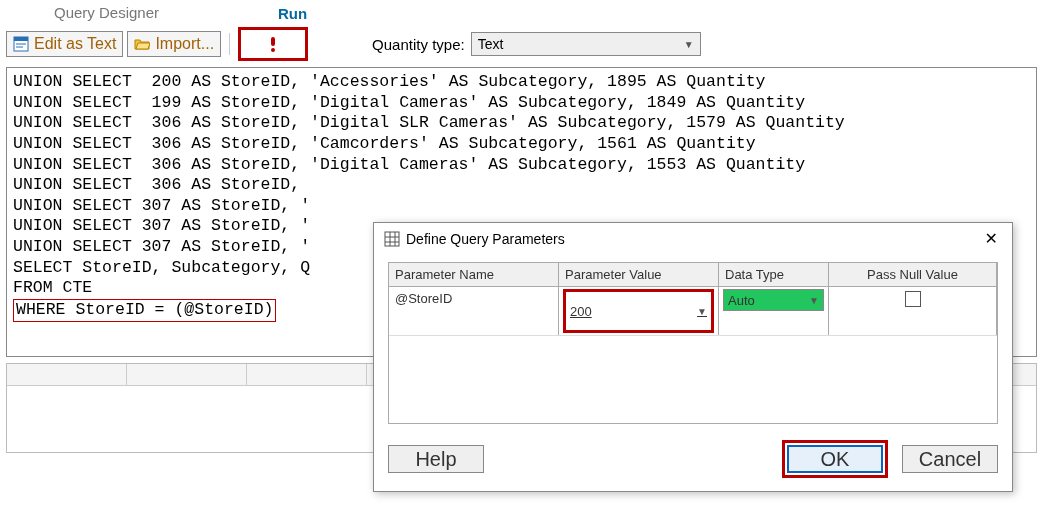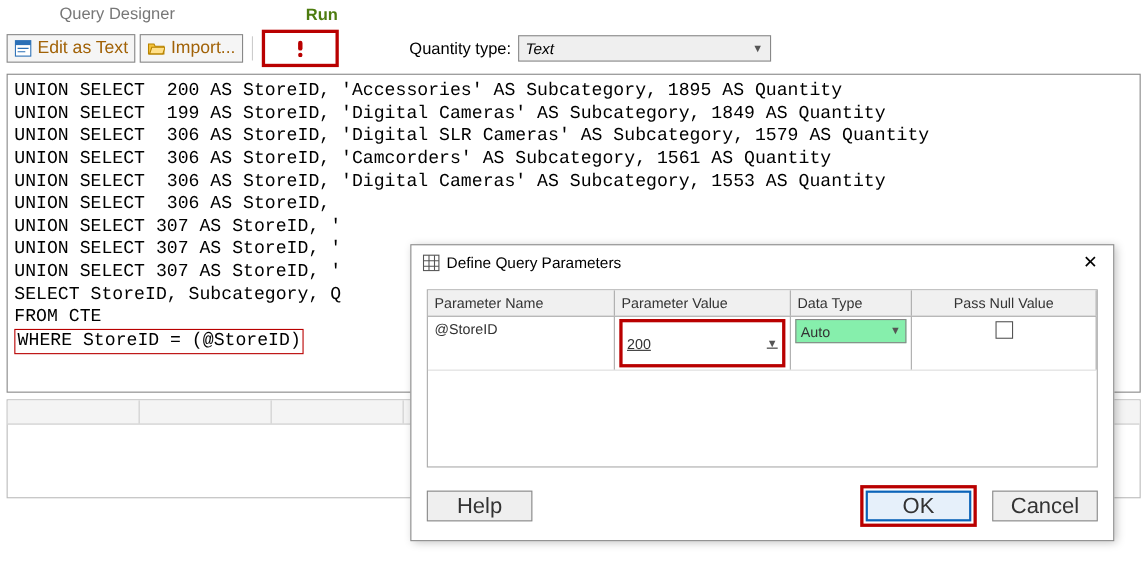--- a/index.html
+++ b/index.html
@@ -43,33 +43,32 @@
   .run-box {
     border: 3px solid #b90000;
     padding: 6px 24px;
     display: inline-flex;
     align-items: center;
     justify-content: center;
   }
   .run-label {
     position: absolute;
     top: -20px; left: 278px;
-    color: #4d7c0f;
+    color: #0369a1;
     font-weight: bold;
     font-size: 15px;
   }
   .cmd-type { margin-left: 60px; display:flex; align-items:center; gap:6px; font-size:15px; color:#000;}
   .cmd-select {
     width: 230px; height: 24px;
     border: 1px solid #888;
     background: #efefef;
     padding: 0 6px;
     display:flex; align-items:center; justify-content:space-between;
     font-size:14px;
-    font-style:italic;
   }
   .chev { font-size:10px; color:#555; }
   .sql-area {
     margin: 0 6px;
     border: 1px solid #888;
     background: #fff;
     height: 290px;
     padding: 4px 6px;
     font-family: Consolas, "Courier New", monospace;
     font-size: 16.5px;
@@ -134,21 +133,21 @@
   .val-box {
     border: 3px solid #b90000;
     display:flex; align-items:center; justify-content:space-between;
     padding: 19px 4px;
     height: 24px;
     margin:-2px -2px;
     text-decoration:underline;
   }
   .type-box {
     display:flex; align-items:center; justify-content:space-between;
-    background:#86efac; border:1px solid #888;
+    background:#22c55e; border:1px solid #888;
     padding: 0 4px; height:22px; margin:-2px -2px;
   }
   .chk {
     width:16px; height:16px; border:1px solid #555; display:inline-block;
     background:#fff;
   }
   .dlg-foot {
     display:flex; align-items:center; justify-content:space-between;
     padding: 8px 14px 14px 14px;
   }

